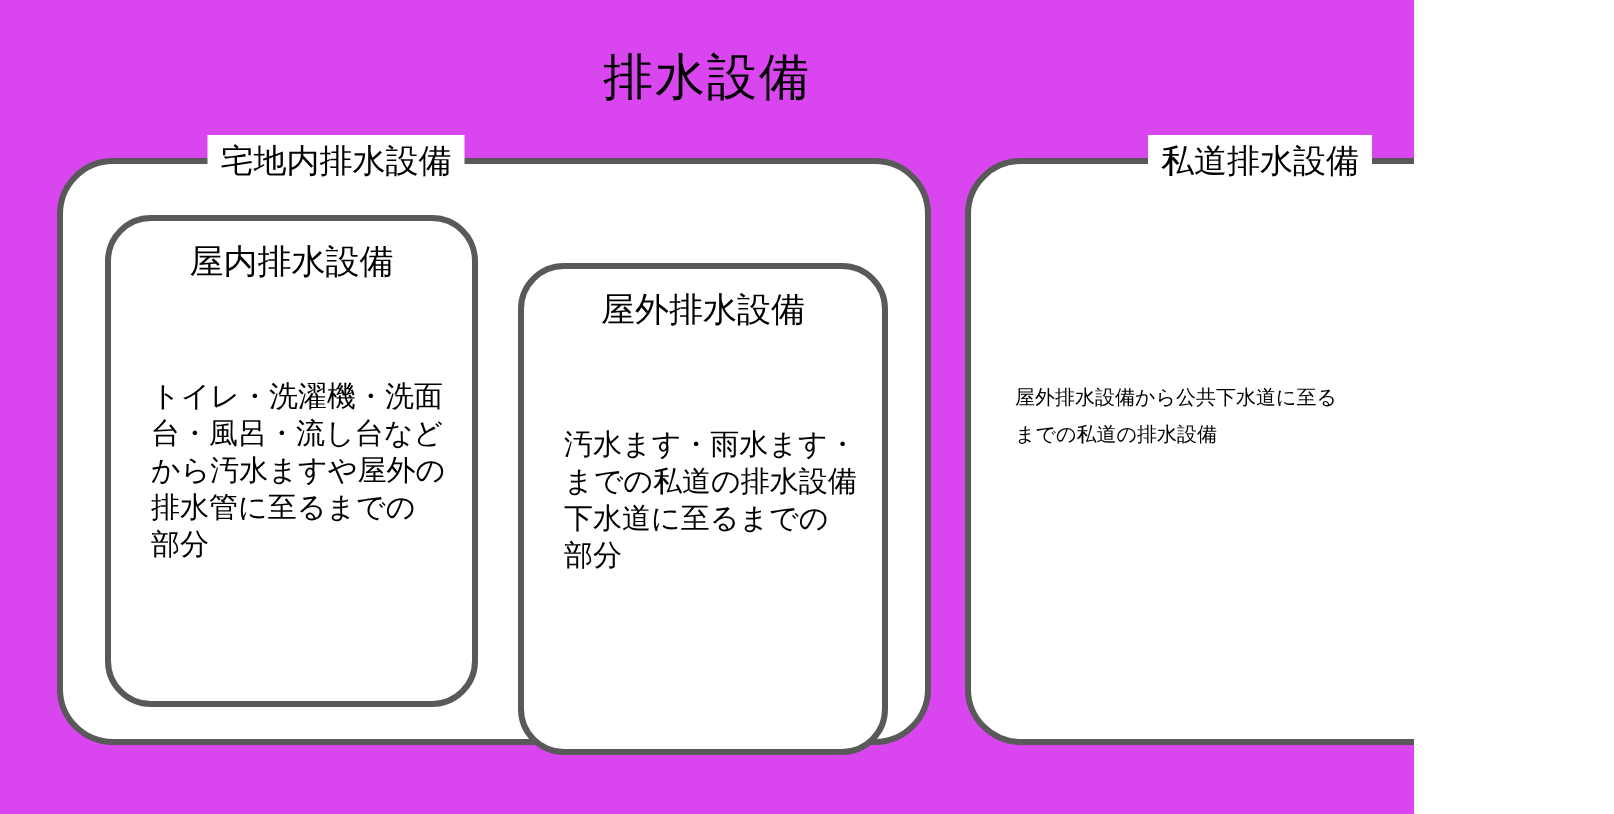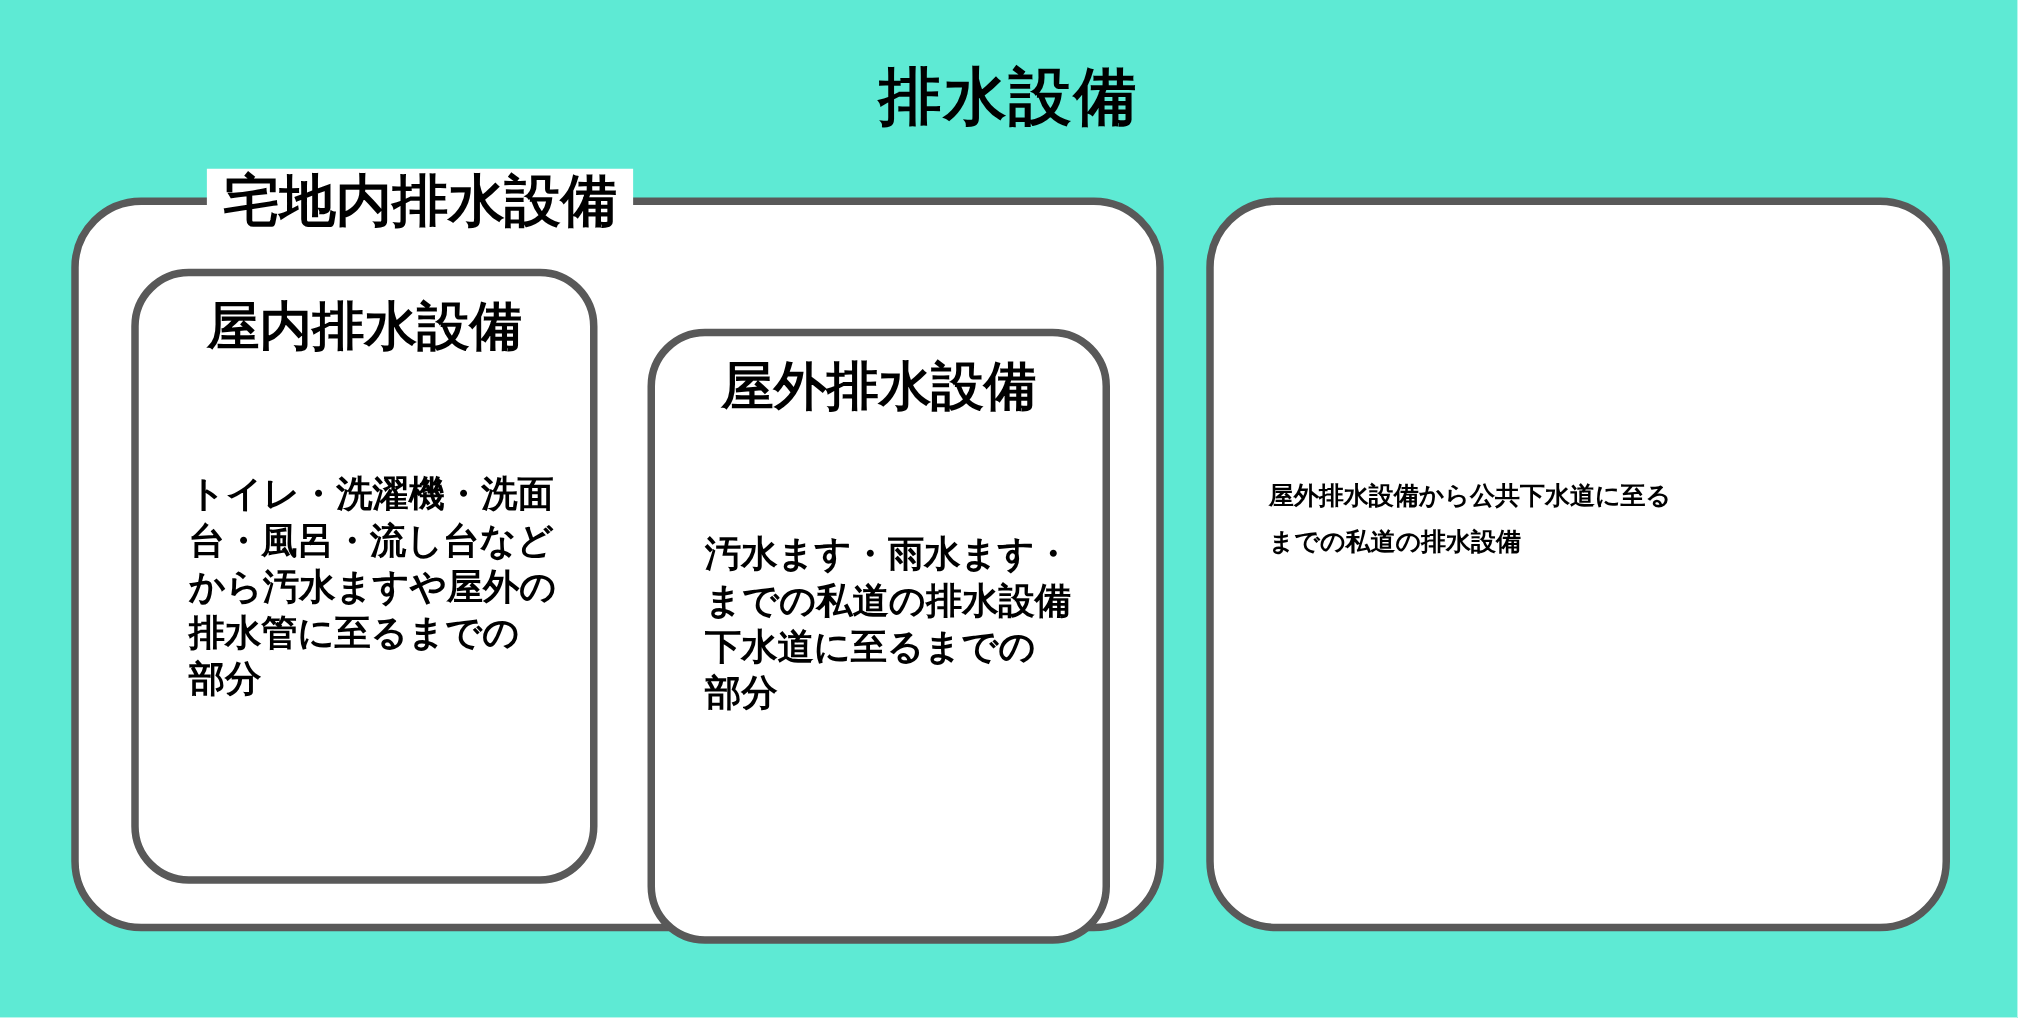--- a/index.html
+++ b/index.html
@@ -2,25 +2,25 @@
 <html><head>
 <meta charset="utf-8">
 <style>
   html, body {
     margin: 0;
     padding: 0;
     background: #ffffff;
   }
   .canvas {
     position: relative;
-    width: 1614px;
+    width: 1414px;
     height: 814px;
-    background: #5eead4;
+    background: #d946ef;
     font-family: "Liberation Sans", "DejaVu Sans", sans-serif;
-    font-weight: bold;
+    font-weight: normal;
     color: #000000;
     overflow: hidden;
   }
   .diagram-title {
     position: absolute;
     top: 48px;
     left: 0;
     width: 100%;
     text-align: center;
     font-size: 50px;
@@ -45,21 +45,21 @@
     top: 158px;
     width: 595px;
     height: 587px;
   }
   .group-label {
     position: absolute;
     top: -29px;
     transform: translateX(-50%);
     background: #ffffff;
     padding: 0 13px;
-    font-size: 45px;
+    font-size: 33px;
     line-height: 52px;
     white-space: nowrap;
   }
   .group-box.left .group-label { left: 273px; }
   .group-box.right .group-label { left: 289px; }
   .sub-box {
     position: absolute;
     box-sizing: border-box;
     border: 6px solid #595959;
     border-radius: 46px;
@@ -72,21 +72,21 @@
     width: 373px;
   }
   .sub-box.second {
     left: 455px;
     width: 370px;
     margin-top: 48px;
   }
   .sub-title {
     text-align: center;
     margin-top: 15px;
-    font-size: 42px;
+    font-size: 34px;
     line-height: 50px;
   }
   .sub-body {
     position: absolute;
     top: 157px;
     left: 40px;
     right: 12px;
     font-size: 29px;
     line-height: 37px;
     white-space: pre-line;
@@ -123,17 +123,18 @@
     <div class="sub-box second">
       <div class="sub-title">屋外排水設備</div>
       <div class="sub-body">汚水ます・雨水ます・
 までの私道の排水設備
 下水道に至るまでの
 部分</div>
     </div>
   </div>
 
   <div class="group-box right">
+    <div class="group-label">私道排水設備</div>
     <div class="group-body">屋外排水設備から公共下水道に至る
 までの私道の排水設備</div>
   </div>
 
 </div>
 
 </body></html>

